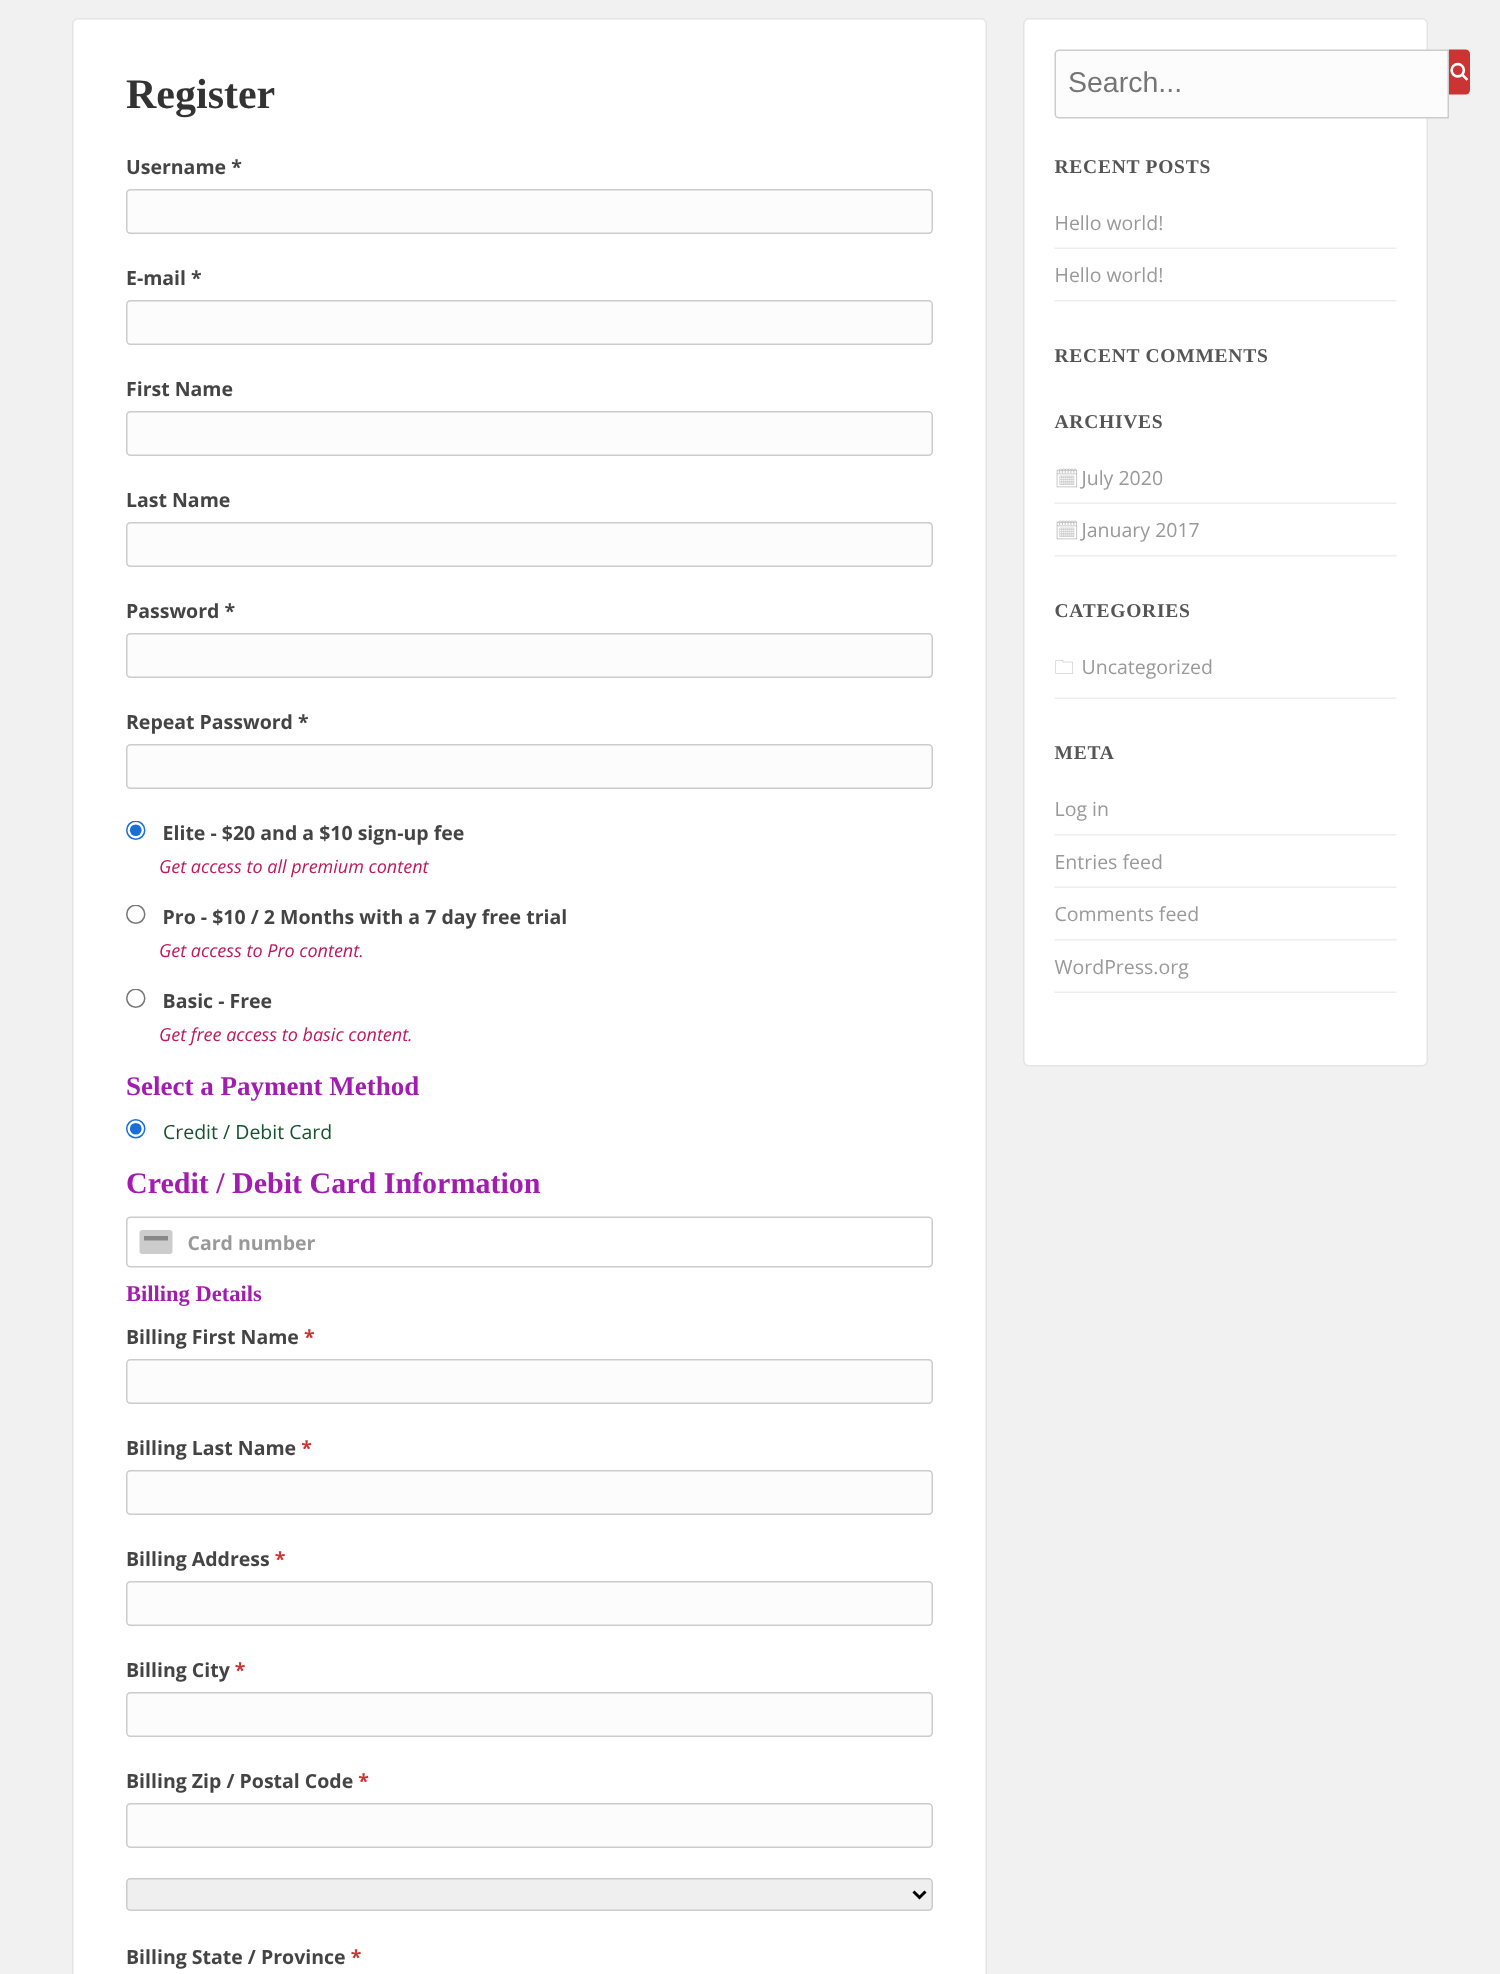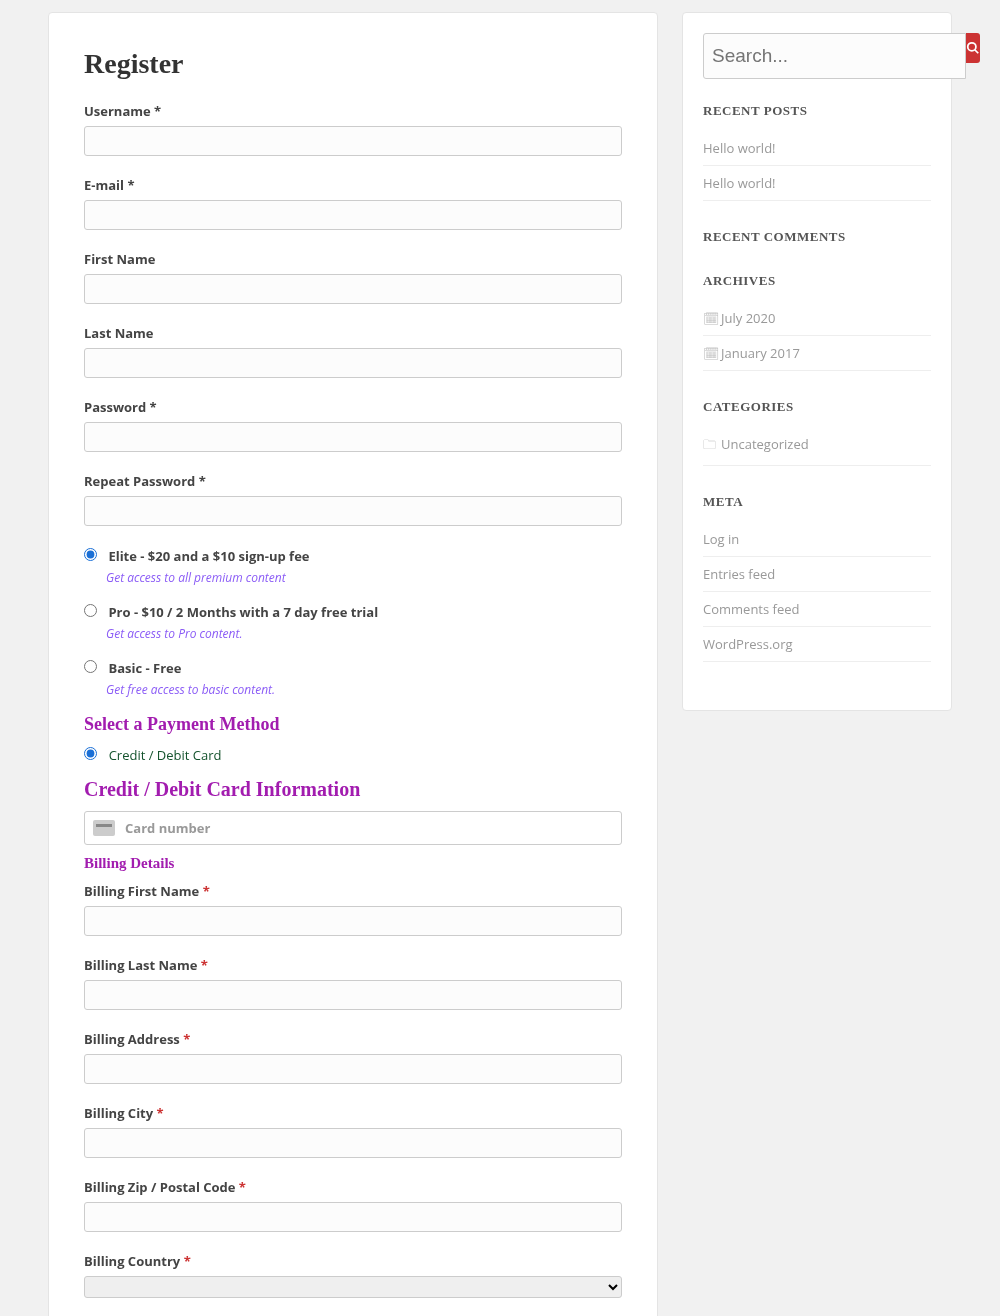--- a/index.html
+++ b/index.html
@@ -11,21 +11,21 @@
 .field { margin-bottom: 20px; }
 .field label { display: block; font-weight: 700; font-size: 13px; color: #444; margin-bottom: 6px; }
 .field input[type=text], .field input[type=password], .field input[type=email], .field select {
   width: 100%; height: 30px; border: 1px solid #ccc; border-radius: 3px; background: #fcfcfc; padding: 4px 8px; font-size: 13px;
 }
 .field select { background: #efefef; height: 22px; }
 .red-req { color: #cc3333; }
 .plan { margin-bottom: 16px; }
 .plan label { font-weight: 700; font-size: 13px; color: #444; }
 .plan input[type=radio] { margin-right: 8px; accent-color: #1a6fd6; }
-.plan-desc { font-style: italic; font-size: 12px; color: #8b5cf6; margin-left: 22px; margin-top: 4px; }
+.plan-desc { font-style: italic; font-size: 12px; color: #be185d; margin-left: 22px; margin-top: 4px; }
 .section-head { font-family: "Roboto Slab", Georgia, serif; font-weight: 700; color: #a21caf; }
 .sh1 { font-size: 18px; margin: 10px 0 10px; }
 .sh2 { font-size: 20px; margin: 14px 0 10px; }
 .sh3 { font-size: 15px; margin: 10px 0 10px; }
 .pay-method { margin-bottom: 8px; }
 .pay-method input[type=radio] { margin-right: 8px; accent-color: #1a6fd6; }
 .pay-method label { font-weight: 400; font-size: 13px; color: #14532d; }
 .card-input { display: flex; align-items: center; width: 100%; height: 34px; border: 1px solid #ccc; border-radius: 3px; background: #fff; padding: 0 8px; margin-bottom: 6px; }
 .card-icon { width: 22px; height: 16px; background: #ccc; border-radius: 2px; margin-right: 10px; position: relative; }
 .card-icon::after { content: ""; position: absolute; left: 3px; top: 4px; width: 16px; height: 3px; background: #888; }
@@ -107,21 +107,20 @@
     </div>
     <div class="field">
       <label><span>Billing City</span> <span class="red-req">*</span></label>
       <input type="text" style="">
     </div>
     <div class="field">
       <label><span>Billing Zip / Postal Code</span> <span class="red-req">*</span></label>
       <input type="text" style="">
     </div>
     <div class="field">
-      <label><span>Billing Country</span> <span class="red-req">*</span></label>
       <select><option></option></select>
     </div>
     <div class="field">
       <label><span>Billing State / Province</span> <span class="red-req">*</span></label>
 
     </div>
 
   </div>
 
   <div class="sidebar">

